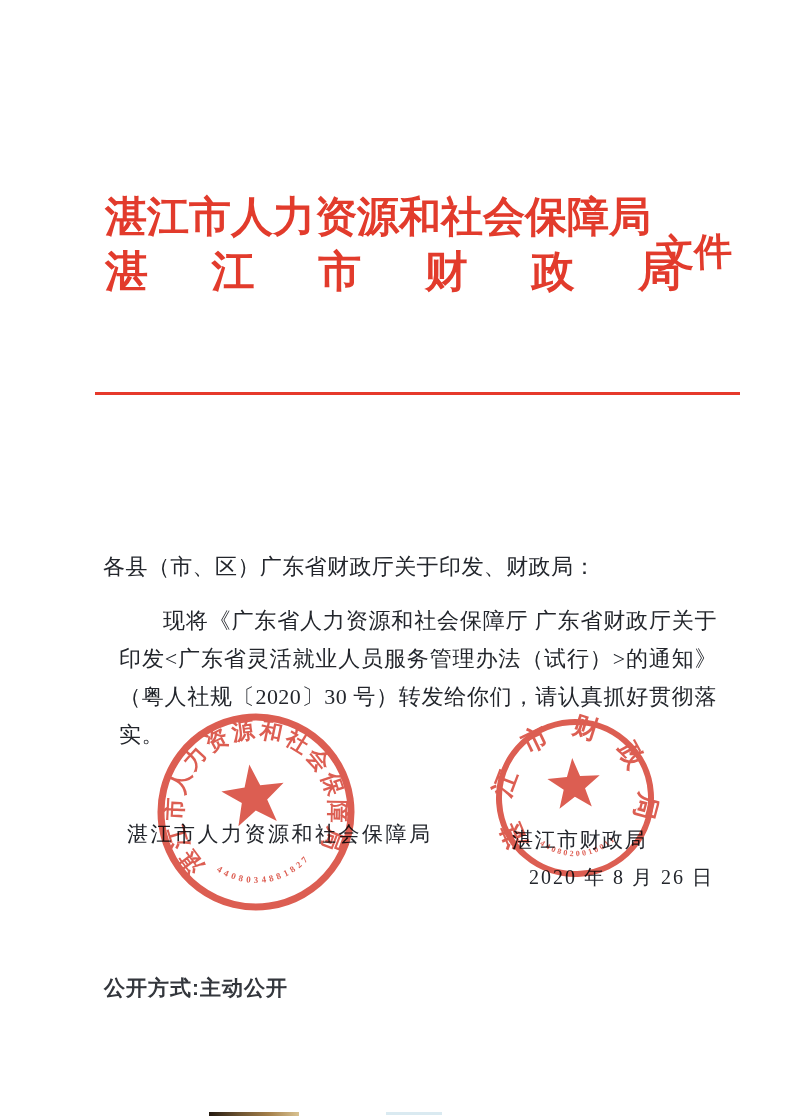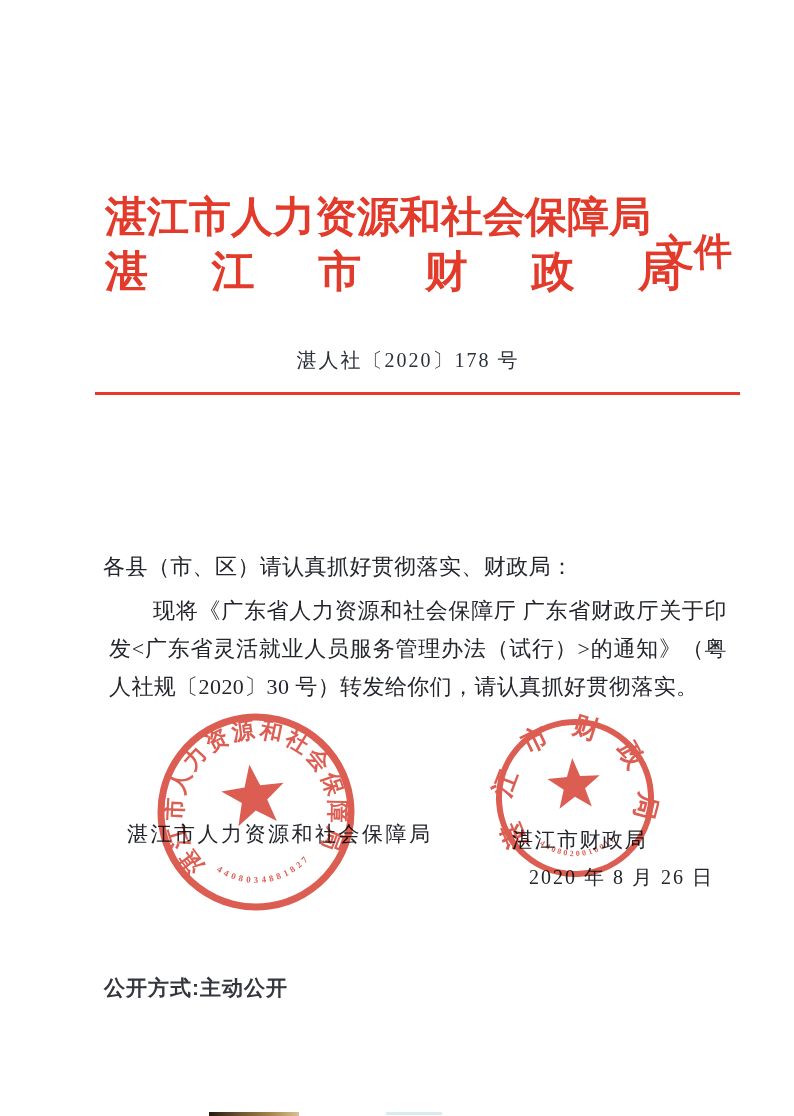--- a/index.html
+++ b/index.html
@@ -42,21 +42,21 @@
     position:absolute;left:70px;top:424px;width:620px;
     text-align:center;color:#111;
     font-size:28px;font-weight:700;line-height:41px;
   }
   
   #body-text{
     position:absolute;left:103px;top:548px;width:630px;
     font-size:22px;line-height:38px;color:#23262c;
     text-align:justify;letter-spacing:0.4px;
   }
-  #body-text .para{text-indent:2em;margin:6px;}
+  #body-text .para{text-indent:2em;margin:16px;}
   #body-text .salutation{margin:0;}
   
   .sig{
     position:absolute;color:#23262c;white-space:nowrap;
     font-size:21px;
   }
   #sig-left{left:127px;top:820px;letter-spacing:2.5px;}
   #sig-right{left:512px;top:826px;letter-spacing:1.5px;}
   #sig-date{left:529px;top:864px;font-size:20px;letter-spacing:2px;}
   .seal{
@@ -93,29 +93,28 @@
         <span>湛</span>
         <span>江</span>
         <span>市</span>
         <span>财</span>
         <span>政</span>
         <span>局</span>
       </div>
   </div>
   <div id="lh-suffix">文件</div>
 
-  <div id="doc-number">湛人社〔2020〕178 号</div>
 
   <div id="red-rule"></div>
 
   <div id="title">
   </div>
 
   <div id="body-text">
-    <p class="salutation">各县（市、区）请认真抓好贯彻落实、财政局：</p>
+    <p class="salutation">各县（市、区）广东省财政厅关于印发、财政局：</p>
     <p class="para">现将《广东省人力资源和社会保障厅 广东省财政厅关于印发&lt;广东省灵活就业人员服务管理办法（试行）&gt;的通知》（粤人社规〔2020〕30 号）转发给你们，请认真抓好贯彻落实。</p>
   </div>
 
   <div id="sig-left" class="sig">湛江市人力资源和社会保障局</div>
   <div id="sig-right" class="sig">湛江市财政局</div>
   <div id="sig-date" class="sig">2020 年 8 月 26 日</div>
 
   <div id="seal-left" class="seal">
     <svg viewBox="-104 -104 208 208">
       <defs>

